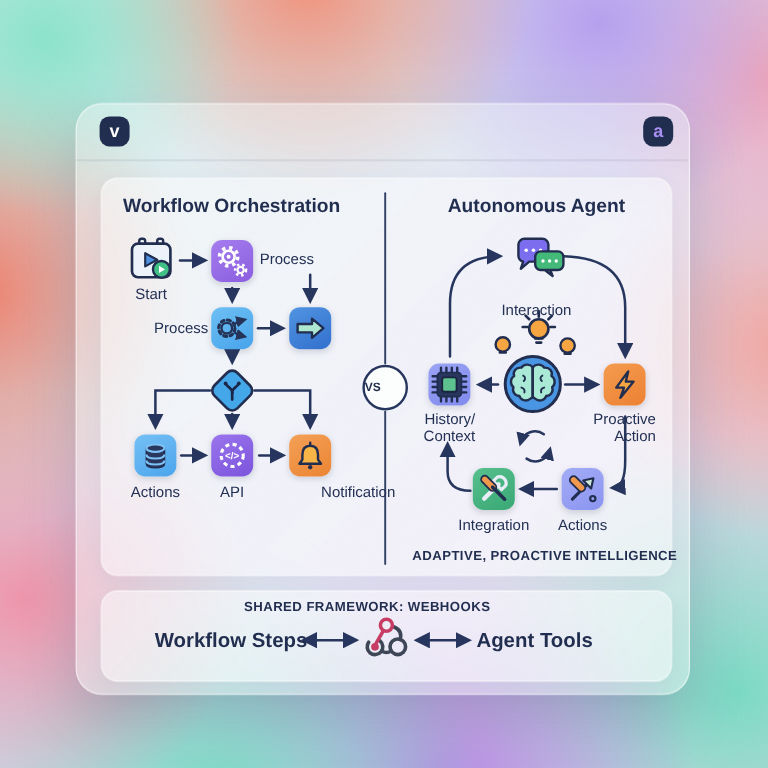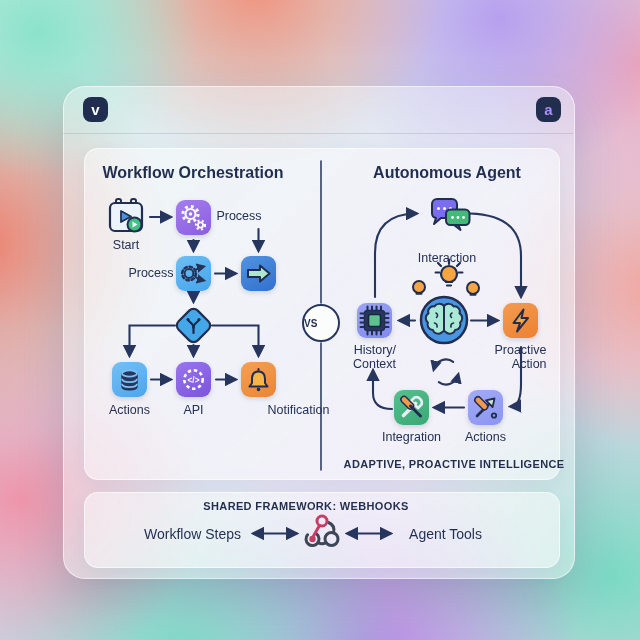--- a/index.html
+++ b/index.html
@@ -37,21 +37,21 @@
   .panel{position:absolute;background:rgba(255,255,255,.5);border:1px solid rgba(255,255,255,.65);
     border-radius:14px;box-shadow:0 6px 18px rgba(70,80,110,.08);z-index:2;}
   .panel-compare{left:84px;top:148px;width:474px;height:330px;}
   .panel-shared{left:84px;top:492px;width:474px;height:74px;}
   .colhead{position:absolute;transform:translate(-50%,-50%);font-size:16px;font-weight:700;
     white-space:nowrap;z-index:6;}
   .lbl{position:absolute;transform:translate(-50%,-50%);font-size:12.5px;font-weight:500;
     color:#202e52;text-align:right;white-space:pre-line;line-height:13.5px;z-index:6;}
   .caps{position:absolute;transform:translate(-50%,-50%);font-size:11px;font-weight:700;
     letter-spacing:.35px;white-space:nowrap;z-index:6;}
-  .txt-md{position:absolute;transform:translate(-50%,-50%);font-size:14px;font-weight:400;
+  .txt-md{position:absolute;transform:translate(-50%,-50%);font-size:17px;font-weight:700;
     white-space:nowrap;z-index:6;}
   .tile{position:absolute;width:35px;height:35px;border-radius:9px;z-index:5;
     box-shadow:0 2px 5px rgba(50,60,90,.18);}
   .tile svg,.iconbox svg{position:absolute;left:0;top:0;}
   .iconbox{position:absolute;z-index:5;}
   .connectors{position:absolute;inset:0;z-index:4;pointer-events:none;}
   .vs{position:absolute;left:302px;top:304px;width:38px;height:38px;border-radius:50%;
     background:#fdfefe;border:2.2px solid #24335c;box-sizing:border-box;z-index:7;
     display:flex;align-items:center;font-size:10px;font-weight:800;}
   .t-p1{left:176px;top:200px;background:linear-gradient(150deg,#a57cf0,#8a5ce0);}

